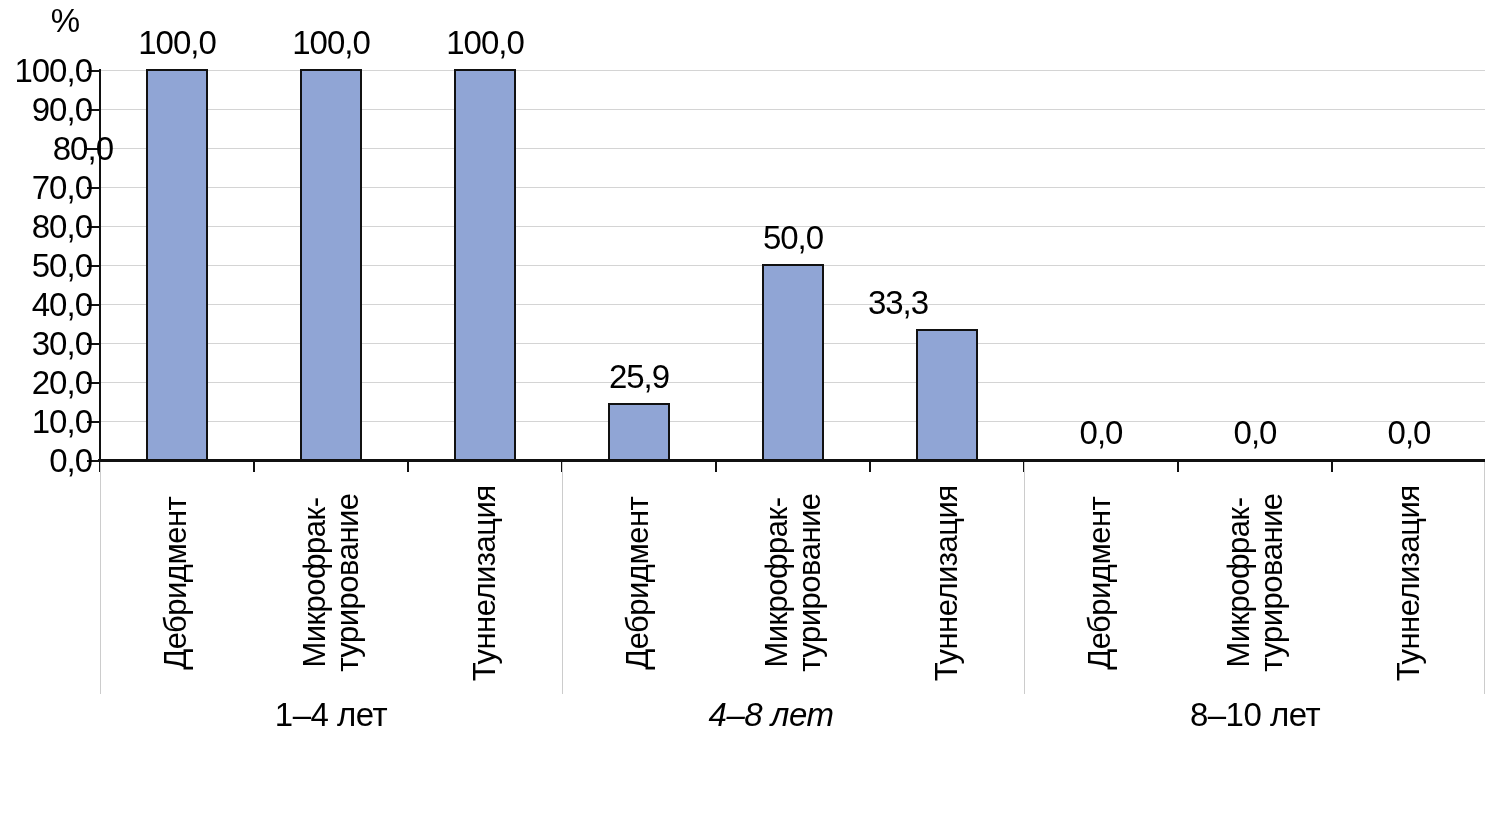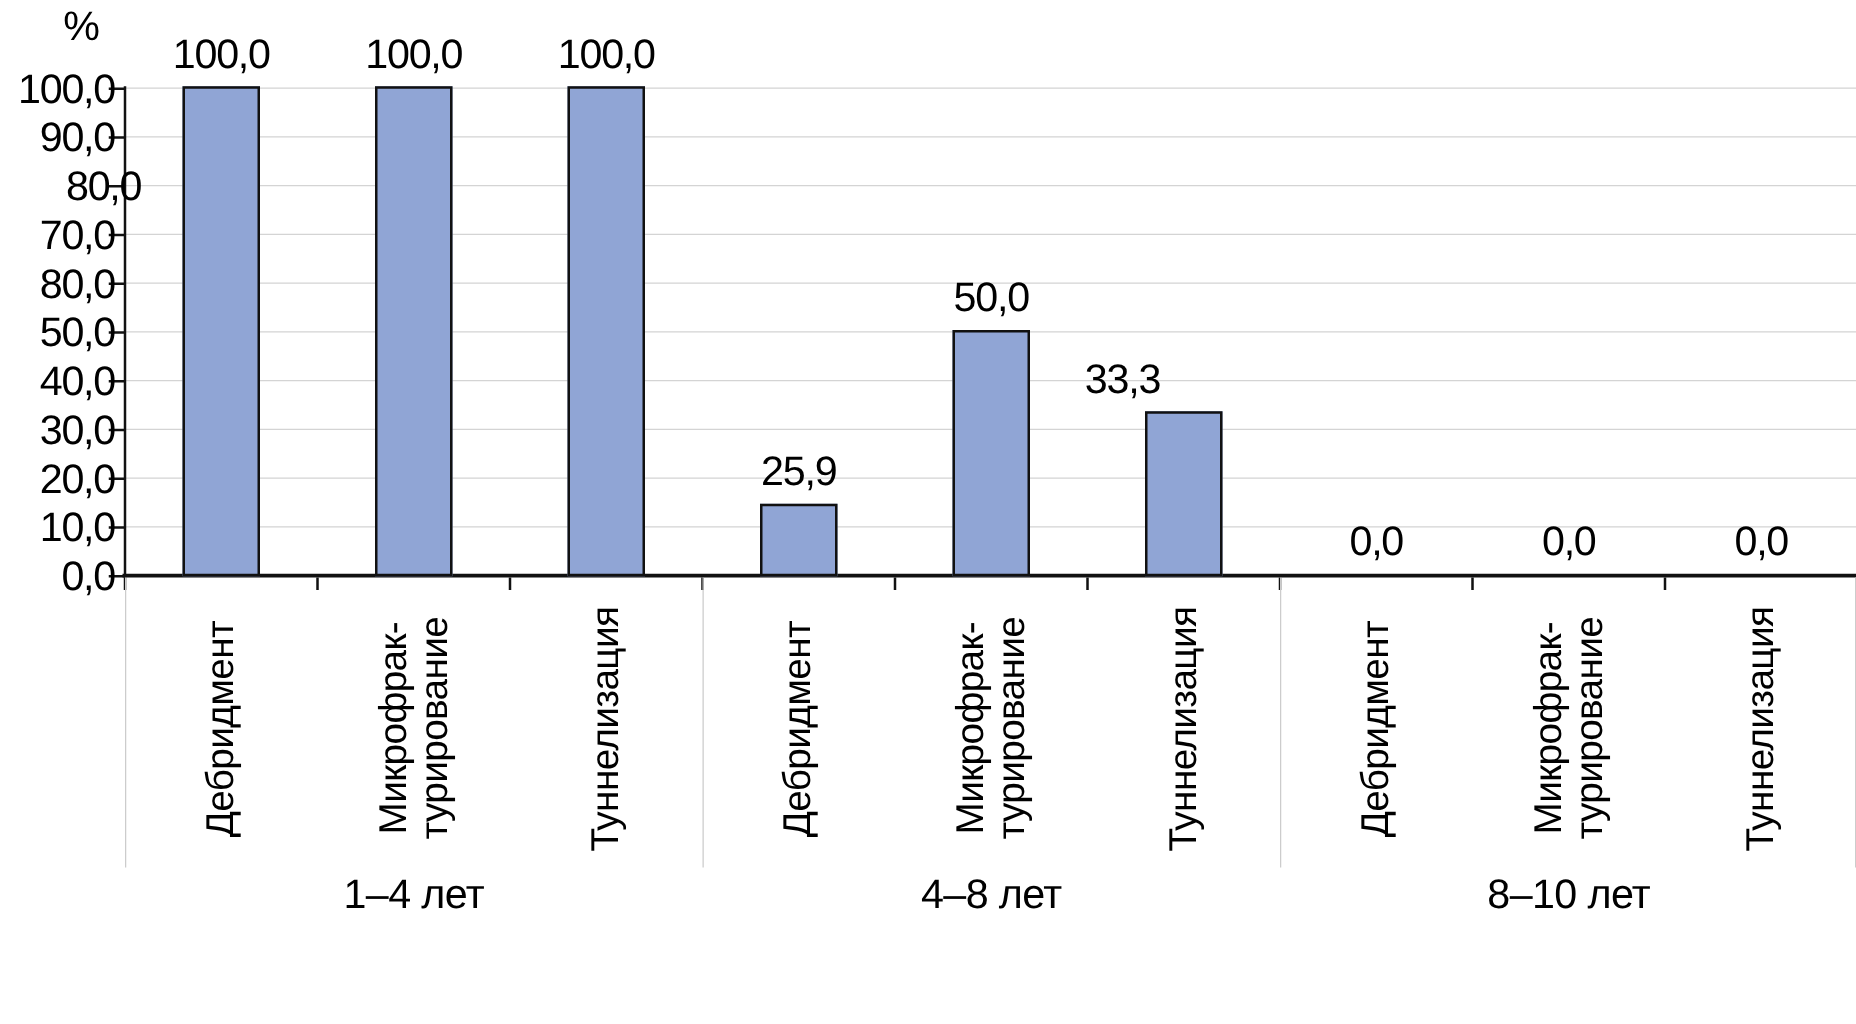--- a/index.html
+++ b/index.html
@@ -138,21 +138,21 @@
       <div class="value-label num" style="left: 716px; width: 154px; top: 220px;">50,0</div>
       <div class="cat-cell" style="left: 716px; top: 472px; width: 154px; height: 222px;">
         <span class="cat-label">Микрофрак-
 турирование</span>
       </div>
       <div class="bar" style="left: 916px; top: 329.13px; width: 62px; height: 131.87px; background: rgb(144, 165, 213); border-color: rgb(17, 17, 17);"></div>
       <div class="value-label num" style="left: 821px; width: 154px; top: 285.13px;">33,3</div>
       <div class="cat-cell" style="left: 870px; top: 472px; width: 154px; height: 222px;">
         <span class="cat-label">Туннелизация</span>
       </div>
-      <div class="group-label" style="left: 562px; width: 462px; top: 697px;">4–8 лет</div>
+      <div class="group-label" style="left: 540px; width: 462px; top: 697px; font-style: italic;">4–8 лет</div>
       <div class="value-label num" style="left: 1024px; width: 154px; top: 415px;">0,0</div>
       <div class="cat-cell" style="left: 1024px; top: 472px; width: 154px; height: 222px;">
         <span class="cat-label">Дебридмент</span>
       </div>
       <div class="value-label num" style="left: 1178px; width: 154px; top: 415px;">0,0</div>
       <div class="cat-cell" style="left: 1178px; top: 472px; width: 154px; height: 222px;">
         <span class="cat-label">Микрофрак-
 турирование</span>
       </div>
       <div class="value-label num" style="left: 1332px; width: 154px; top: 415px;">0,0</div>

